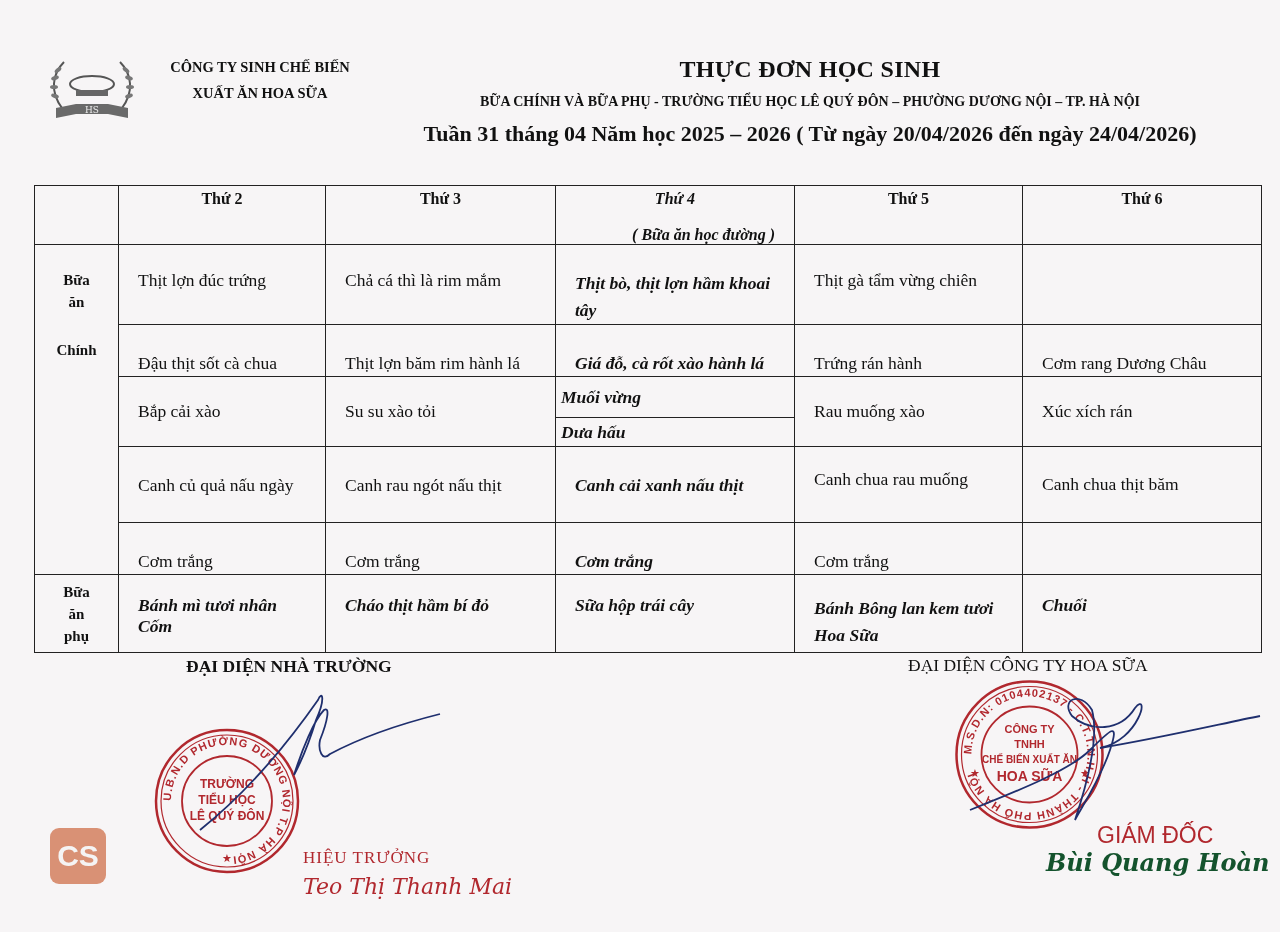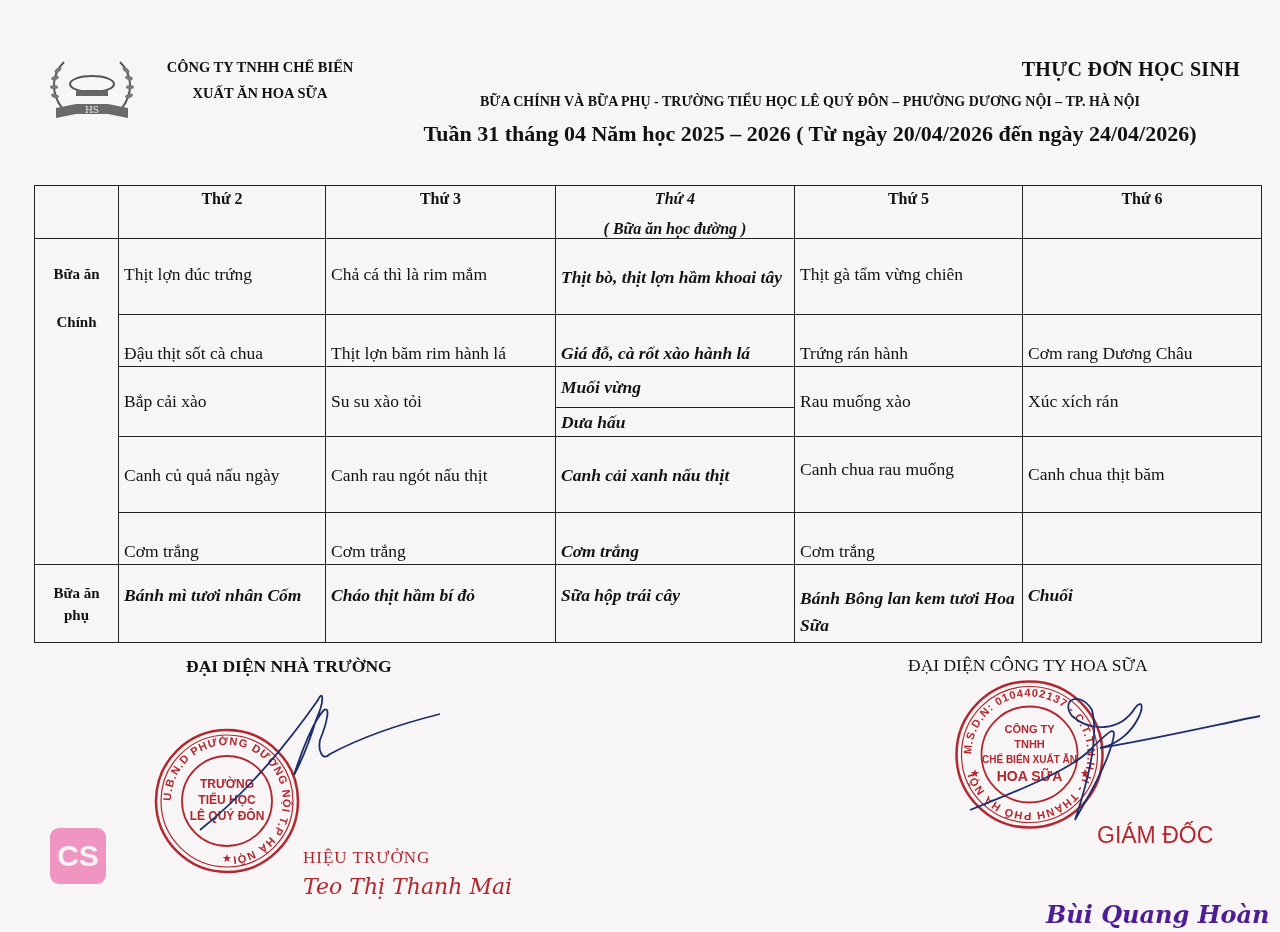--- a/index.html
+++ b/index.html
@@ -6,53 +6,53 @@
   body {
     width: 1280px; height: 932px; overflow: hidden; position: relative;
     background: #f7f5f6;
     font-family: "Liberation Serif", "DejaVu Serif", serif;
     color: #111;
   }
   .abs { position: absolute; }
   .logo { left: 46px; top: 56px; width: 92px; height: 72px; }
   .company { left: 150px; top: 54px; width: 220px; text-align: center; font-weight: bold; font-size: 14.5px; line-height: 26px; }
   .title-block { left: 380px; top: 52px; width: 860px; text-align: center; font-weight: bold; }
-  .title-block .t1 { font-size: 20px; line-height: 34px; letter-spacing: 0.3px; text-align: right; }
+  .title-block .t1 { font-size: 24px; line-height: 34px; letter-spacing: 0.3px; }
   .title-block .t2 { font-size: 14px; line-height: 32px; margin-top: 0px; }
   .title-block .t3 { font-size: 22px; line-height: 32px; }
 
   table.menu {
     position: absolute; left: 34px; top: 185px; width: 1227px;
     border-collapse: collapse; table-layout: fixed;
     font-size: 17.5px;
   }
   table.menu td, table.menu th {
-    border: 1.6px solid #222; padding: 0 5px; vertical-align: middle;
+    border: 1.6px solid #222; padding: 0 19px; vertical-align: middle;
   }
   table.menu th { font-weight: bold; font-size: 16px; text-align: center; vertical-align: top; padding-top: 4px; }
-  table.menu th .sub { font-style: italic; font-weight: bold; font-size: 16px; display:block; margin-top: 12px;}
+  table.menu th .sub { font-style: italic; font-weight: bold; font-size: 16px; display:block; margin-top: 18px; text-align: right;}
   table.menu th.th4 .lbl { font-style: italic; }
   .rowhead { text-align: center; font-weight: bold; font-size: 15px; line-height: 22px; }
   .it { font-style: italic; font-weight: bold; }
   .split-top { border-bottom: 1.6px solid #222; padding: 2px 0 4px; height: 26px; margin-top: 8px; }
   .split-bottom { padding: 4px 0 0; height: 24px; }
   td.splitcell { padding: 0 !important; }
   td.splitcell div { padding-left: 5px; }
 
   .sign-left-title { left: 186px; top: 656px; font-weight: bold; font-size: 17.5px; }
   .sign-right-title { left: 908px; top: 655px; font-weight: normal; font-size: 17.5px; }
   .stamp-left { left: 152px; top: 726px; width: 150px; height: 150px; }
   .stamp-right { left: 952px; top: 677px; width: 155px; height: 155px; }
   .role-left { left: 303px; top: 848px; color: #b1282e; font-size: 17px; letter-spacing: 1px; font-family: "Liberation Serif", serif; }
   .name-left { left: 303px; top: 874px; color: #b1282e; font-size: 22px; font-style: italic; font-family: "DejaVu Serif", serif; }
   .role-right { left: 1097px; top: 822px; color: #b1282e; font-size: 23px; font-family: "Liberation Sans", sans-serif; }
-  .name-right { left: 1046px; top: 900px; color: #4c1d95; font-size: 24px; font-style: italic; font-weight: bold; font-family: "DejaVu Serif", serif; }
+  .name-right { left: 1046px; top: 848px; color: #14532d; font-size: 24px; font-style: italic; font-weight: bold; font-family: "DejaVu Serif", serif; }
 
   .watermark { left: 50px; top: 828px; display: flex; align-items: center; opacity: 0.55; }
-  .watermark .cs { width: 56px; height: 56px; border-radius: 9px; background: #ec4899; color: #f4f4f4; font-family: "Liberation Sans", sans-serif; font-weight: bold; font-size: 30px; display:flex; align-items:center; justify-content:center; }
+  .watermark .cs { width: 56px; height: 56px; border-radius: 9px; background: #c2410c; color: #f4f4f4; font-family: "Liberation Sans", sans-serif; font-weight: bold; font-size: 30px; display:flex; align-items:center; justify-content:center; }
   .watermark .wtext { font-family: "Liberation Sans", sans-serif; font-size: 40px; color: #8a8a8a; margin-left: 14px; letter-spacing: 0.3px; }
   .sig { position: absolute; }
 </style>
 </head>
 <body>
 
 <div class="abs logo">
   <svg width="92" height="72" viewBox="0 0 92 72">
     <g fill="none" stroke="#555" stroke-width="2">
       <path d="M18 6 C6 18 4 36 16 52"></path>
@@ -69,21 +69,21 @@
       <ellipse cx="83" cy="40" rx="4" ry="2" transform="rotate(-20 83 40)"></ellipse>
     </g>
     <ellipse cx="46" cy="28" rx="22" ry="8" fill="none" stroke="#555" stroke-width="2"></ellipse>
     <rect x="30" y="34" width="32" height="6" fill="#666"></rect>
     <path d="M10 52 L30 48 L62 48 L82 52 L82 62 L62 58 L30 58 L10 62 Z" fill="#6a6a6a"></path>
     <text x="46" y="57" font-size="9" text-anchor="middle" fill="#eee" font-family="DejaVu Serif, serif">HS</text>
   </svg>
 </div>
 
 <div class="abs company">
-  <div>CÔNG TY TNHH CHẾ BIẾN</div>
+  <div>CÔNG TY SINH CHẾ BIẾN</div>
   <div>XUẤT ĂN HOA SỮA</div>
 </div>
 
 <div class="abs title-block">
   <div class="t1">THỰC ĐƠN HỌC SINH</div>
   <div class="t2">BỮA CHÍNH VÀ BỮA PHỤ - TRƯỜNG TIỂU HỌC LÊ QUÝ ĐÔN – PHƯỜNG DƯƠNG NỘI – TP. HÀ NỘI</div>
   <div class="t3">Tuần 31 tháng 04 Năm học 2025 – 2026 ( Từ ngày 20/04/2026 đến ngày 24/04/2026)</div>
 </div>
 
 <table class="menu">

